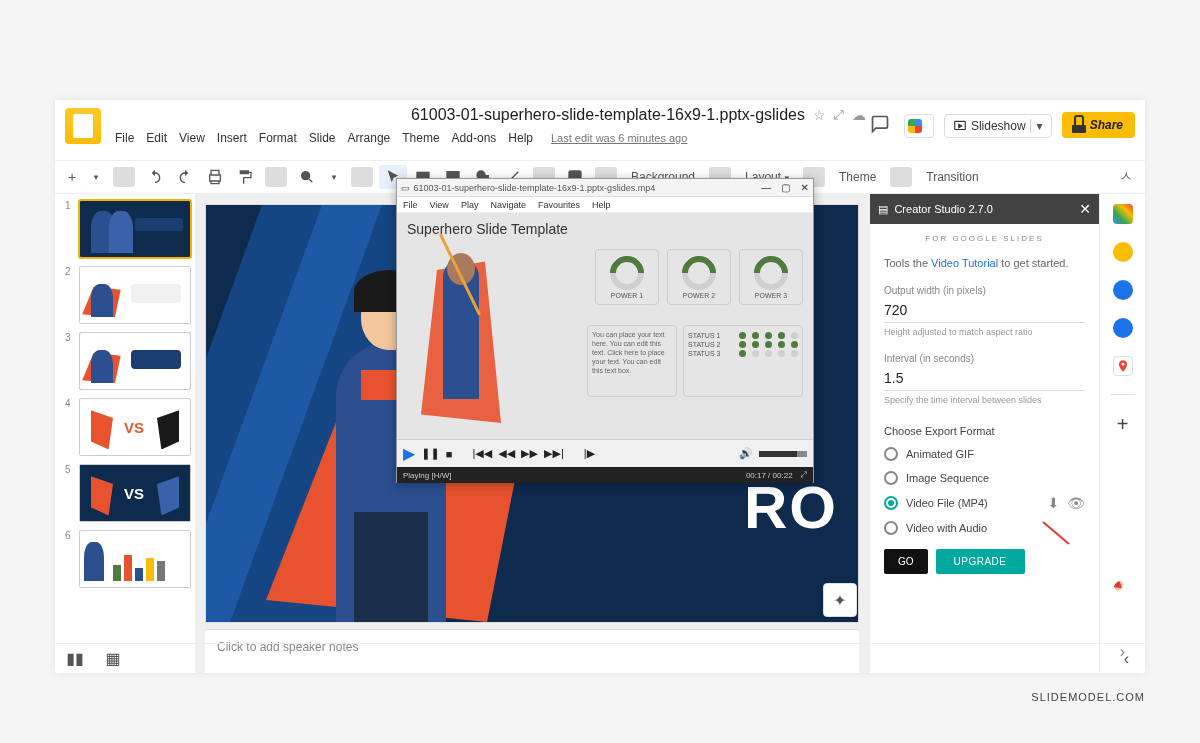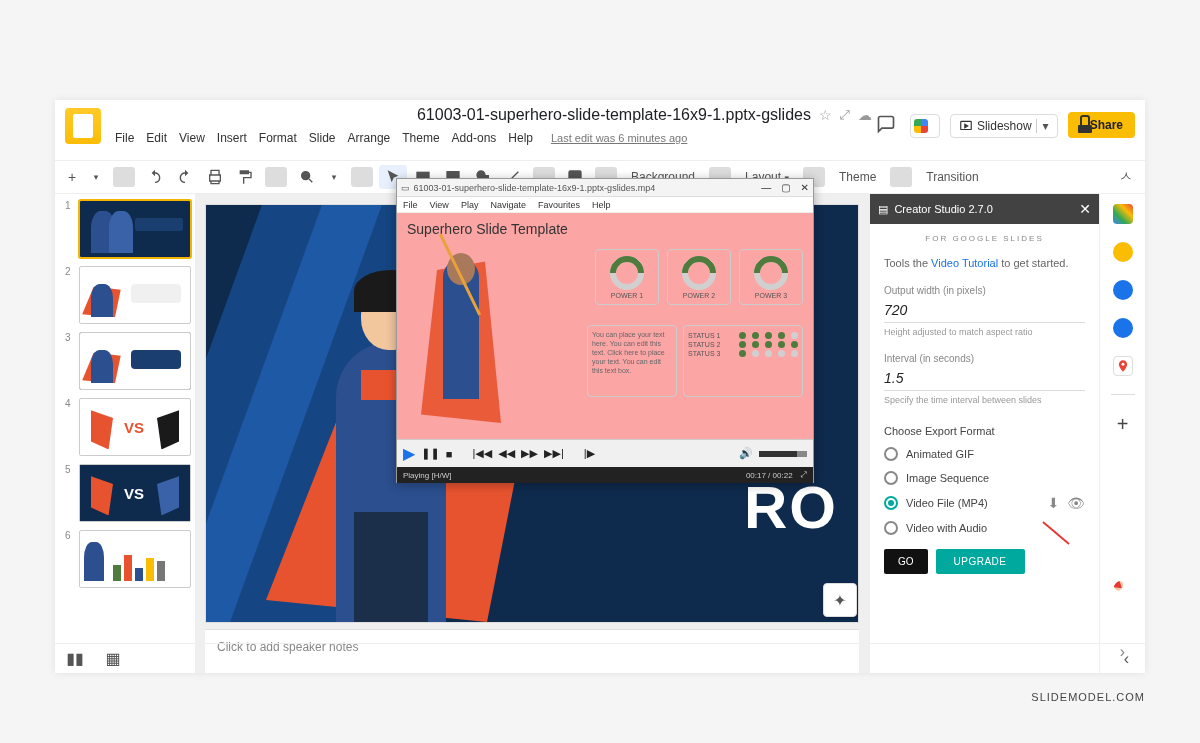--- a/index.html
+++ b/index.html
@@ -15,21 +15,21 @@
   .title-row .star{color:#999;font-size:14px;}
   .title-row .cloud{color:#999;font-size:14px;}
   .menubar{display:flex;gap:4px;font-size:12px;color:#333;align-items:center;height:20px;margin-top:2px;}
   .menubar span{padding:2px 4px;border-radius:3px;}
   .menubar .lastedit{color:#777;text-decoration:underline;margin-left:6px;font-size:11px;}
   .hdr-right{display:flex;align-items:flex-end;gap:10px;margin-top:6px;}
   .hdr-icon{width:28px;height:28px;border-radius:50%;display:flex;align-items:center;justify-content:center;color:#555;}
   .meet-icon{width:30px;height:24px;background:#fff;border:1px solid #ddd;border-radius:4px;position:relative;}
   .meet-icon::before{content:"";position:absolute;width:14px;height:14px;background:conic-gradient(#4285f4 0 25%,#ea4335 0 50%,#fbbc04 0 75%,#34a853 0);border-radius:3px;left:3px;top:4px;}
   .slideshow-btn{display:flex;align-items:center;gap:4px;border:1px solid #dadce0;border-radius:4px;padding:4px 8px;font-size:12px;color:#333;}
-  .share-btn{background:#fbbc04;color:#202124;font-size:12px;font-weight:bold;border-radius:4px;padding:6px 12px;display:flex;align-items:center;}
+  .share-btn{background:#fbbc04;color:#202124;font-size:12px;font-weight:bold;border-radius:4px;padding:6px 12px;display:flex;align-items:center;gap:6px;font-style:italic;}
   .lock-ic{display:inline-block;width:10px;height:10px;border:2px solid #333;border-radius:3px 3px 0 0;border-bottom:none;position:relative;}
   .lock-ic::after{content:"";position:absolute;width:14px;height:8px;background:#333;left:-4px;top:8px;border-radius:1px;}
   
   .toolbar{height:34px;border-top:1px solid #eee;border-bottom:1px solid #eee;display:flex;align-items:center;padding:0 6px;gap:2px;font-size:12px;color:#444;}
   .tool{padding:4px 6px;border-radius:3px;color:#555;font-size:14px;min-width:22px;text-align:center;}
   .tool.sep{width:1px;height:20px;background:#ddd;padding:0;margin:0 4px;}
   .tool.txtbtn{font-size:12px;padding:4px 8px;}
   .tool svg{width:16px;height:16px;display:block;fill:#555;}
   .sel-tool{background:#e8f0fe;}
   
@@ -56,21 +56,21 @@
   .addon{width:230px;background:#fff;border-left:1px solid #eee;display:flex;flex-direction:column;}
   .addon-h{height:30px;background:#424242;color:#fff;font-size:11px;display:flex;align-items:center;padding:0 8px;gap:6px;}
   .addon-h .x{margin-left:auto;font-size:14px;}
   .addon-body{padding:10px 14px;font-size:11px;color:#666;overflow-y:auto;}
   .cs-logo{text-align:center;margin:6px 0 2px;}
   .cs-logo .script{font-family:"Brush Script MT","Segoe Script",cursive;font-size:26px;color:#333;position:relative;display:inline-block;}
   .cs-logo .script::before{content:"";position:absolute;left:-4px;right:-4px;top:8px;height:14px;background:#ffe4a8;z-index:-1;}
   .cs-sub{font-size:8px;letter-spacing:2px;color:#888;text-align:center;margin-bottom:14px;}
   .addon-body a{color:#1a73e8;text-decoration:none;}
   .fld-lbl{font-size:10px;color:#888;margin-top:16px;}
-  .fld-val{font-size:14px;color:#222;border-bottom:1px solid #ddd;padding:4px 0;margin-top:2px;font-style:italic;}
+  .fld-val{font-size:14px;color:#222;border-bottom:1px solid #ddd;padding:4px 0;margin-top:2px;}
   .fld-hint{font-size:9px;color:#999;margin-top:4px;}
   .radio-row{display:flex;align-items:center;gap:8px;margin:10px 0;font-size:11px;color:#444;}
   .radio{width:14px;height:14px;border:2px solid #888;border-radius:50%;position:relative;}
   .radio.active{border-color:#00a99d;}
   .radio.active::after{content:"";position:absolute;inset:2px;background:#00a99d;border-radius:50%;}
   .row-icons{margin-left:auto;display:flex;gap:8px;color:#888;font-size:14px;}
   .arrow-annot{position:absolute;right:26px;top:338px;transform:rotate(40deg);}
   .arrow-annot .line{width:34px;height:2px;background:#e53935;}
   .arrow-annot .head{width:0;height:0;border-left:8px solid #e53935;border-top:5px solid transparent;border-bottom:5px solid transparent;position:absolute;right:-8px;top:-4px;}
   .btn-row{display:flex;gap:8px;margin-top:14px;}
@@ -98,21 +98,21 @@
   .hair{position:absolute;left:88px;top:8px;width:74px;height:42px;background:#1a1a1a;border-radius:50% 50% 0 0;}
   .chest{position:absolute;left:95px;top:108px;width:60px;height:30px;background:#e8532f;}
   .legs{position:absolute;left:88px;bottom:0;width:74px;height:110px;background:#1b2e4a;}
   .slide-title{position:absolute;right:20px;bottom:80px;font-size:60px;font-weight:900;color:#fff;letter-spacing:2px;font-family:Arial Black,Arial;}
   .slide-title .ro{display:inline;}
   
   .player{position:absolute;left:396px; top:178px; width:418px; height:305px; background:#fff;border:1px solid #999;box-shadow:0 2px 10px rgba(0,0,0,0.3);}
   .player .titlebar{height:18px;background:#f4f4f4;border-bottom:1px solid #ddd;display:flex;align-items:center;font-size:9px;color:#555;padding:0 4px;gap:4px;}
   .titlebar .wctl{margin-left:auto;display:flex;gap:10px;font-size:10px;color:#333;}
   .player .pmbar{height:16px;font-size:9px;color:#333;display:flex;align-items:center;gap:12px;padding:0 6px;border-bottom:1px solid #eee;}
-  .player .video{position:relative;height:226px;background:#fca5a5;padding:8px 10px;}
+  .player .video{position:relative;height:226px;background:#e5e5e5;padding:8px 10px;}
   .video .vtitle{font-size:14px;color:#333;}
   .video .vhero{position:absolute;left:24px;top:40px;width:80px;height:170px;}
   .vhero .vcape{position:absolute;inset:0;background:#e8532f;clip-path:polygon(20% 10%,80% 5%,100% 100%,0 95%);opacity:0.9;}
   .vhero .vbody{position:absolute;left:22px;top:6px;width:36px;height:140px;background:#2b4f8f;border-radius:18px 18px 0 0;}
   .vhero .vhead{position:absolute;left:26px;top:0;width:28px;height:32px;background:#a8795a;border-radius:50%;}
   .vhero .staff{position:absolute;left:-6px;top:20px;width:90px;height:3px;background:#e8a23a;transform:rotate(64deg);}
   .donuts{position:absolute;right:10px;top:36px;display:flex;gap:8px;}
   .donut{width:64px;height:56px;border:1px solid #ccc;border-radius:4px;display:flex;flex-direction:column;align-items:center;justify-content:center;gap:2px;}
   .ring{width:34px;height:34px;border-radius:50%;border:6px solid #d0d0d0;position:relative;}
   .ring::after{content:"";position:absolute;inset:-6px;border-radius:50%;border:6px solid transparent;border-top-color:#4f7b3c;border-right-color:#4f7b3c;transform:rotate(-45deg);}

